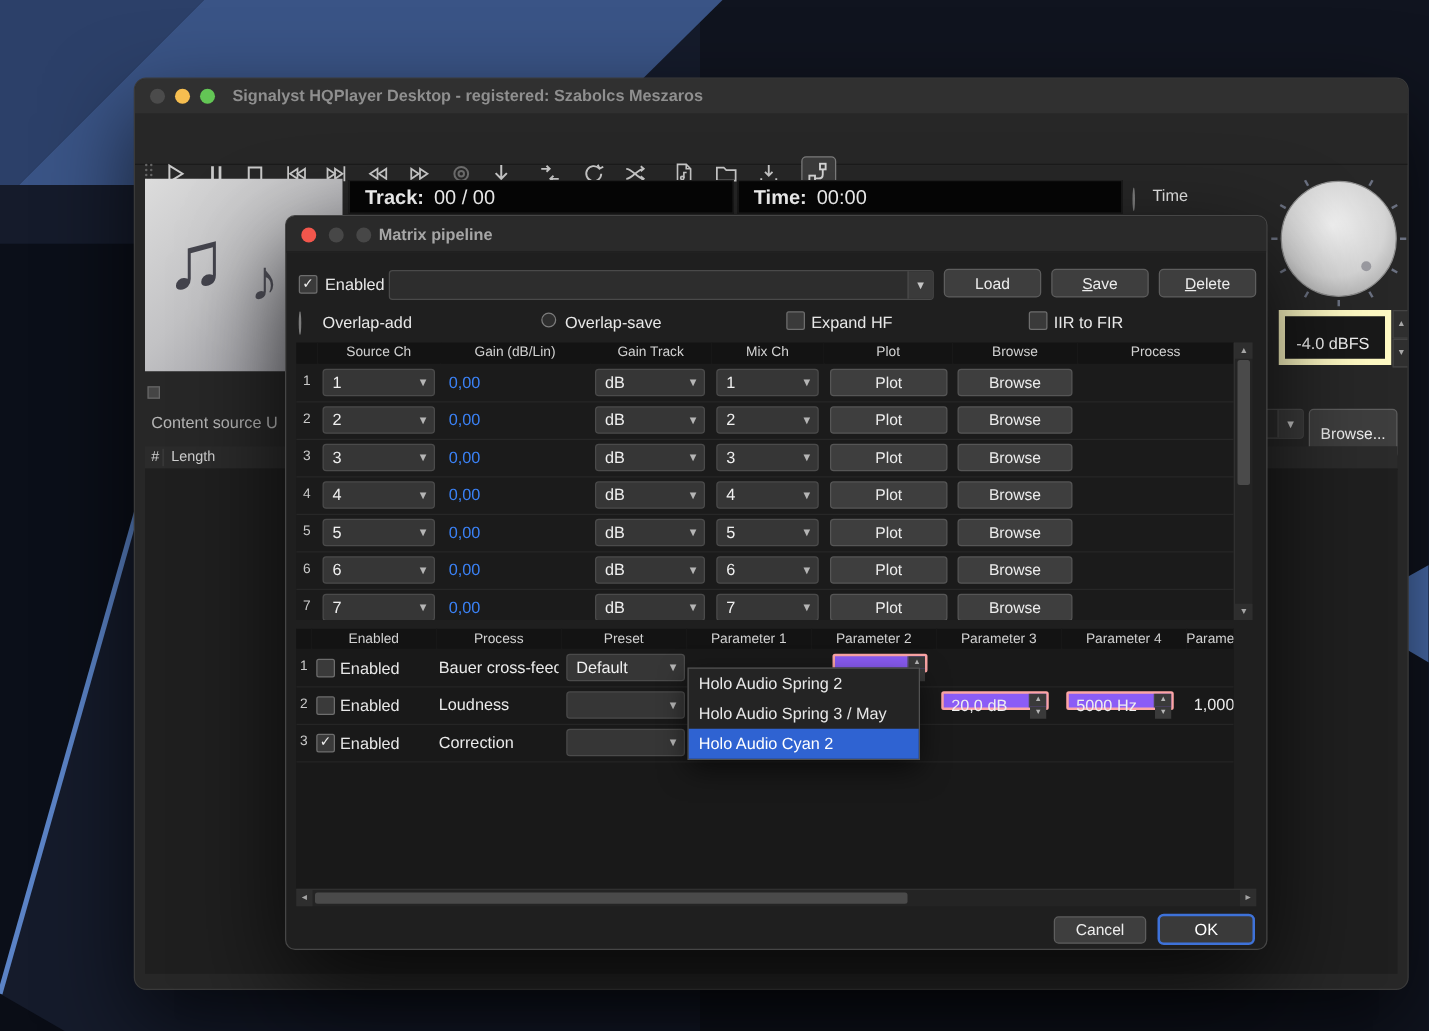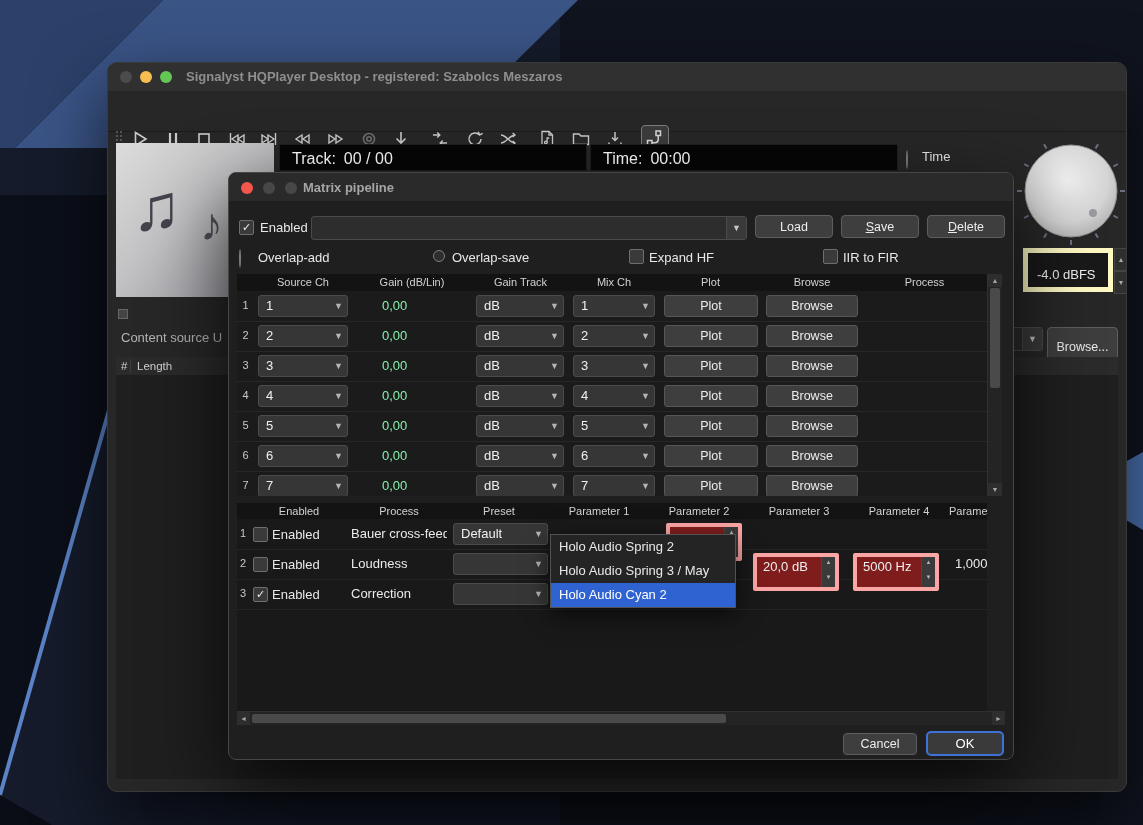--- a/index.html
+++ b/index.html
@@ -23,21 +23,21 @@
   .tico-box{position:absolute;left:533px;top:34px;width:26px;height:26px;background:#3c3c3c;
     border:1px solid #7d7d7d;border-radius:4px;}
   .tico-box svg{display:block;margin:2px;}
   
   #album-art{position:absolute;left:8px;top:80px;width:158px;height:154px;
     background:linear-gradient(135deg,#dcdcdc 0%,#c2c2c4 45%,#92929a 100%);overflow:hidden;}
   #album-art .note{position:absolute;left:16px;top:26px;font-size:66px;color:#23232e;opacity:.8;}
   #album-art .note2{position:absolute;left:84px;top:54px;font-size:46px;color:#23232e;opacity:.7;}
   .infobar{position:absolute;top:81px;height:27px;background:#060606;border:1px solid #1f1f1f;
     color:#ffffff;font-size:16px;line-height:27px;padding-left:12px;box-sizing:border-box;white-space:nowrap;}
-  .infobar b{font-weight:normal;margin-right:8px;}
+  .infobar b{font-weight:bold;margin-right:8px;}
   .radio{width:12px;height:12px;border:1px solid #7d7d7d;border-radius:50%;background:#2e2e2e;box-sizing:border-box;}
   .radio.sel{position:relative;}
   .radio.sel::after{content:"";position:absolute;left:2px;top:2px;right:2px;bottom:2px;border-radius:50%;background:#b6bcc6;}
   .lbl{font-size:13px;color:#e8e8e8;white-space:nowrap;}
   #dbfs-box{position:absolute;left:915px;top:185px;width:90px;height:44px;background:#191919;
     border:5px solid #fef9c3;color:#f0f0f0;font-size:13px;line-height:44px;padding-left:9px;box-sizing:border-box;}
   .minispin{position:absolute;left:1006px;top:185px;width:14px;height:46px;display:flex;flex-direction:column;}
   .minispin div{flex:1;background:#2f2f2f;border:1px solid #444;font-size:7px;color:#a8a8a8;text-align:center;line-height:21px;}
   #playlist-header{position:absolute;left:8px;top:294px;width:1002px;height:18px;background:#2b2b2b;
     border-bottom:1px solid #191919;font-size:11.5px;color:#cfcfcf;line-height:18px;}
@@ -59,35 +59,35 @@
   
   .tablebox{position:absolute;left:8px;background:#1b1b1b;overflow:hidden;}
   .hcell{position:absolute;top:0;background:#131313;border-right:1px solid #2c2c2c;
     font-size:11px;color:#d2d2d2;text-align:center;overflow:hidden;white-space:nowrap;}
   .mrow{position:absolute;left:0;width:750px;height:30px;border-bottom:1px solid #272727;}
   .mnum{position:absolute;left:0;top:0;width:17px;text-align:center;line-height:29px;font-size:11px;color:#c9c9c9;}
   .dd{position:absolute;top:4px;height:22px;background:#363636;border:1px solid #4b4b4b;border-radius:3px;box-sizing:border-box;}
   .dd .ddval{position:absolute;left:7px;line-height:20px;font-size:13px;color:#f0f0f0;white-space:nowrap;}
   .dd .ddarr{position:absolute;right:4px;line-height:20px;font-size:9px;color:#b5b5b5;}
   .dd.src{left:21px;width:90px;}
-  .gain{position:absolute;left:122px;top:0;line-height:30px;font-size:13px;color:#86efac;margin-left:23px;}
+  .gain{position:absolute;left:122px;top:0;line-height:30px;font-size:13px;color:#3b82f6;}
   .dd.unit{left:239px;width:88px;}
   .dd.mix{left:336px;width:82px;}
   .tbtn{position:absolute;top:4px;height:22px;background:#3e3e3e;border:1px solid #565656;border-radius:3px;
     color:#ececec;font-size:12.5px;font-family:inherit;padding:0;}
   .tbtn.plot{left:427px;width:94px;}
   .tbtn.brw{left:529px;width:92px;}
   .vscroll{position:absolute;left:758px;width:15px;background:#242424;border-left:1px solid #303030;box-sizing:border-box;}
   .vscroll .sarr{position:absolute;left:0;right:0;height:13px;background:#2e2e2e;font-size:7px;color:#a5a5a5;text-align:center;line-height:13px;}
   .vscroll .thumb{position:absolute;left:2px;right:2px;background:#4a4a4a;border-radius:2px;}
   
   .prow{position:absolute;left:0;width:750px;height:30px;border-bottom:1px solid #252525;}
   .pnum{position:absolute;left:0;top:0;width:12px;text-align:center;line-height:29px;font-size:11px;color:#c9c9c9;}
   .ptext{position:absolute;top:0;line-height:30px;font-size:13px;color:#eaeaea;white-space:nowrap;overflow:hidden;}
-  .spin{position:absolute;top:4px;height:38px;background:#7f1d1d;border:4px solid #fca5a5;border-radius:2px;box-sizing:border-box;}
+  .spin{position:absolute;top:4px;height:15px;background:#8b5cf6;border:2px solid #fca5a5;border-radius:2px;box-sizing:border-box;}
   .spin .sval{position:absolute;left:6px;line-height:20px;font-size:13px;color:#efefef;white-space:nowrap;}
   .spin .spincol{position:absolute;right:0;top:0;bottom:0;width:13px;border-left:1px solid #474747;display:flex;flex-direction:column;}
   .spin .spincol div{flex:1;background:#3a3a3a;font-size:6px;color:#b5b5b5;text-align:center;line-height:10px;}
   
   #preset-popup{position:absolute;left:321px;top:361px;width:184px;background:#242424;
     border:1px solid #525252;box-shadow:0 8px 22px rgba(0,0,0,.6);z-index:6;}
   #preset-popup .item{height:24px;line-height:24px;padding-left:8px;font-size:13px;color:#e8e8e8;white-space:nowrap;overflow:hidden;}
   #preset-popup .item.sel{background:#2f63d2;color:#ffffff;}
   
   .hscroll{position:absolute;left:8px;top:538px;width:768px;height:14px;background:#242424;border-top:1px solid #303030;box-sizing:border-box;}

